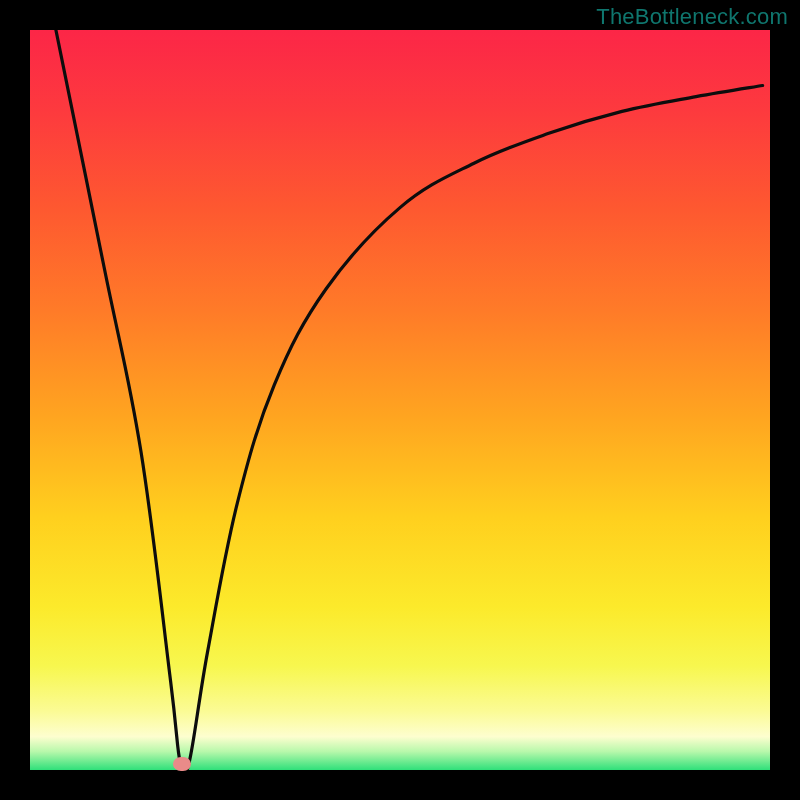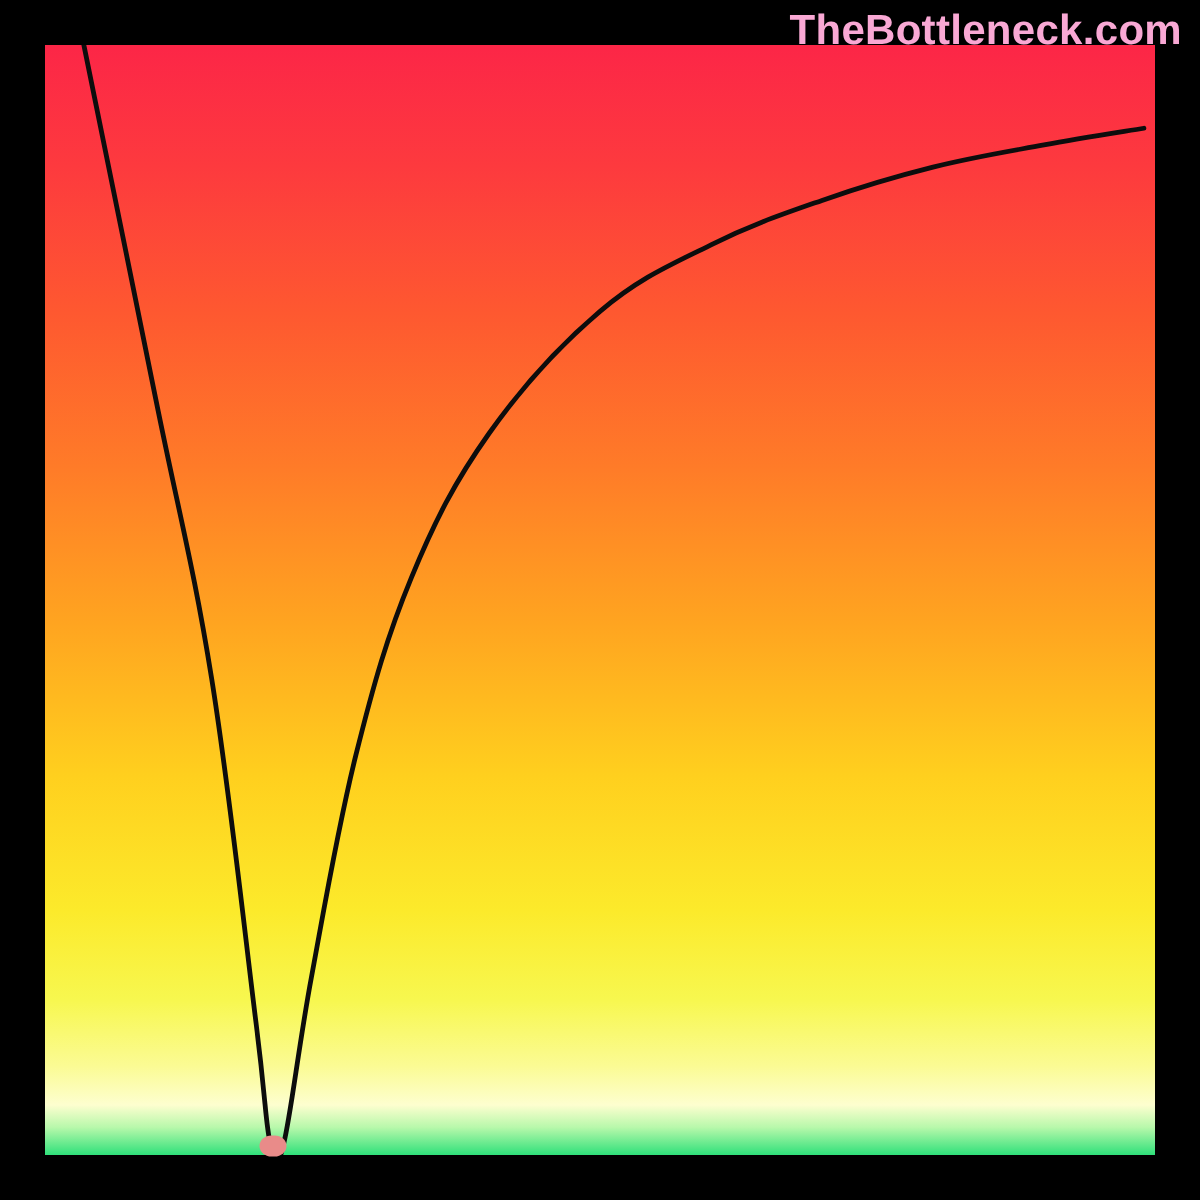--- a/index.html
+++ b/index.html
@@ -14,23 +14,23 @@
   .frame {
     position: relative;
     width: 800px;
     height: 800px;
     background: #000;
   }
   .watermark {
     position: absolute;
     top: 4px;
     right: 12px;
-    color: #f9a8d4;
-    font-size: 28px;
-    font-weight: 700;
+    color: #0f766e;
+    font-size: 22px;
+    font-weight: 400;
     letter-spacing: 0.2px;
     z-index: 10;
     user-select: none;
   }
   .plot-area {
     position: absolute;
     left: 30px;
     top: 30px;
     width: 740px;
     height: 740px;

